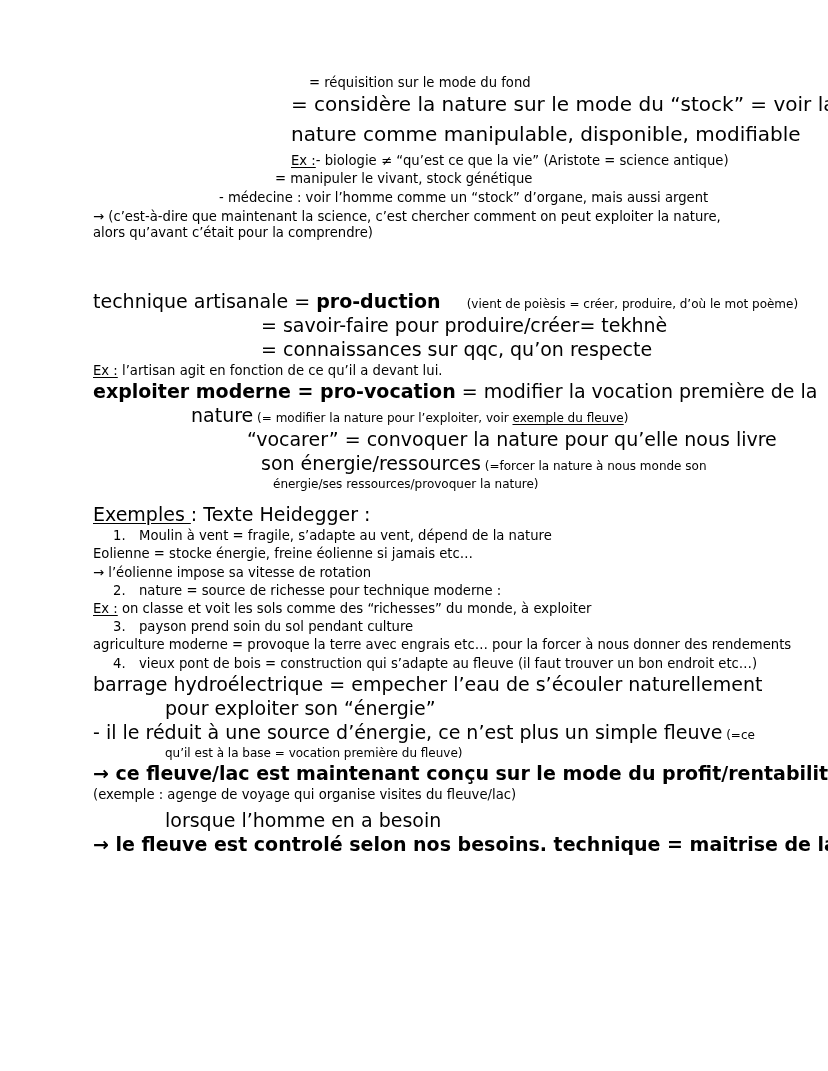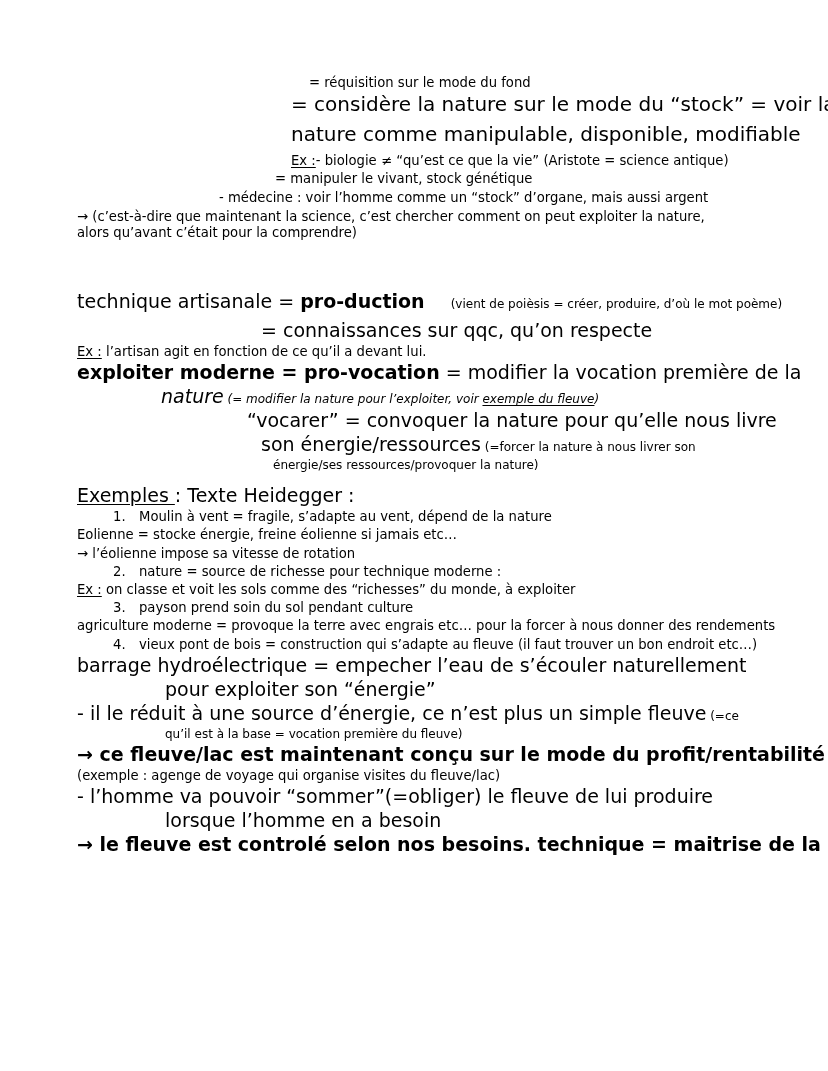--- a/index.html
+++ b/index.html
@@ -46,21 +46,21 @@
   .xl  { font-size: 20.0px; }
 
   .b   { font-weight: 700; }
   .u   { text-decoration: underline; text-underline-offset: 2px; }
 
   .gap-xs { height: 5px; }
   .gap-sm { height: 10px; }
   .gap-lg { height: 34px; }
 
   
-  .i0  { margin-left: 0; }
+  .i0  { margin-left: 16px; }
   .i11 { margin-left: 214px; }
   .i12 { margin-left: 232px; }
 
   .numitem {
     display: block;
     white-space: nowrap;
     line-height: 1.0;
     margin-left: 36px;
     font-size: 13.2px;
   }
@@ -111,44 +111,45 @@
 
     <div>
 
 
       <div class="gap-xs"></div>
 
       <span class="ln lg i0"><span>technique artisanale = </span><span class="b">pro-duction</span><span class="inline-note" style="padding-left:26px;">(vient de poièsis = créer, produire, d’où le mot poème)</span></span>
 
       <div class="gap-xs"></div>
 
+      <span class="ln lg" style="margin-left:184px;">= savoir-faire pour produire/créer= tekhnè</span>
 
       <div class="gap-xs"></div>
 
       <span class="ln lg" style="margin-left:184px;">= connaissances sur qqc, qu’on respecte</span>
 
       <div class="gap-xs"></div>
 
       <span class="ln sm i0"><span class="u">Ex :</span><span> l’artisan agit en fonction de ce qu’il a devant lui.</span></span>
 
       <div class="gap-xs"></div>
 
       <span class="ln lg i0"><span class="b">exploiter moderne = pro-vocation</span><span> = modifier la vocation première de la</span></span>
 
       <div class="gap-xs"></div>
 
-      <span class="ln" style="margin-left:84px;font-style:italic;"><span class="lg">nature</span><span class="inline-note"> (= modifier la nature pour l’exploiter, voir </span><span class="inline-note u">exemple du fleuve</span><span class="inline-note">)</span></span>
+      <span class="ln" style="margin-left:114px;"><span class="lg">nature</span><span class="inline-note"> (= modifier la nature pour l’exploiter, voir </span><span class="inline-note u">exemple du fleuve</span><span class="inline-note">)</span></span>
 
       <div class="gap-xs"></div>
 
       <span class="ln lg" style="margin-left:170px;">“vocarer” = convoquer la nature pour qu’elle nous livre</span>
 
       <div class="gap-xs"></div>
 
-      <span class="ln" style="margin-left:184px;"><span class="lg">son énergie/ressources</span><span class="inline-note"> (=forcer la nature à nous livrer son</span></span>
+      <span class="ln" style="margin-left:184px;"><span class="lg">son énergie/ressources</span><span class="inline-note"> (=forcer la nature à nous monde son</span></span>
 
       <div class="gap-xs"></div>
 
       <span class="ln inline-note" style="margin-left:196px;">énergie/ses ressources/provoquer la nature)</span>
 
       <div class="gap-xs"></div>
 
     </div>
 
     <div class="gap-sm"></div>
@@ -211,21 +212,20 @@
       <div class="gap-xs"></div>
 
       <span class="ln lg b i0">→ ce fleuve/lac est maintenant conçu sur le mode du profit/rentabilité</span>
 
       <div class="gap-xs"></div>
 
       <span class="ln sm i0">(exemple : agenge de voyage qui organise visites du fleuve/lac)</span>
 
       <div class="gap-xs"></div>
 
-      <span class="ln lg i0">- l’homme va pouvoir “sommer”(=obliger) le fleuve de lui produire</span>
 
       <div class="gap-xs"></div>
 
       <span class="ln lg" style="margin-left:88px;">lorsque l’homme en a besoin</span>
 
       <div class="gap-xs"></div>
 
       <span class="ln lg b i0">→ le fleuve est controlé selon nos besoins. technique = maitrise de la nature</span>
     </div>
 

